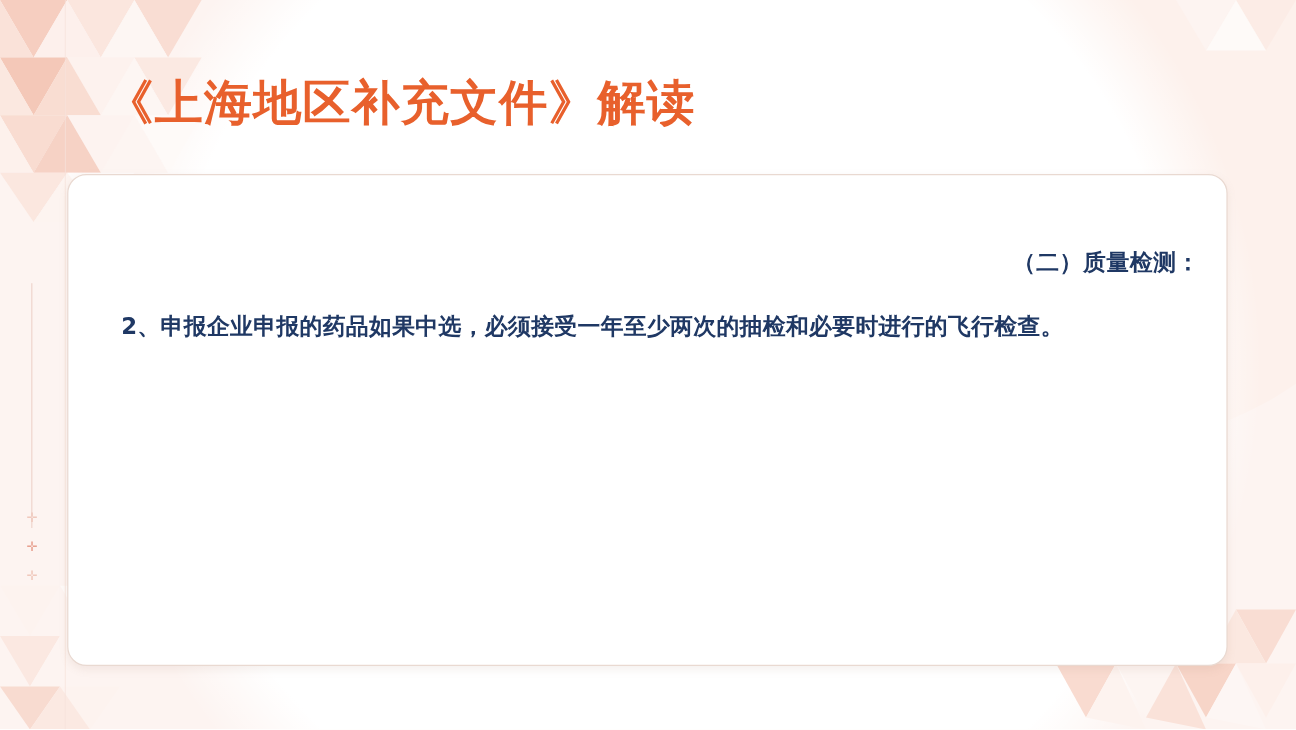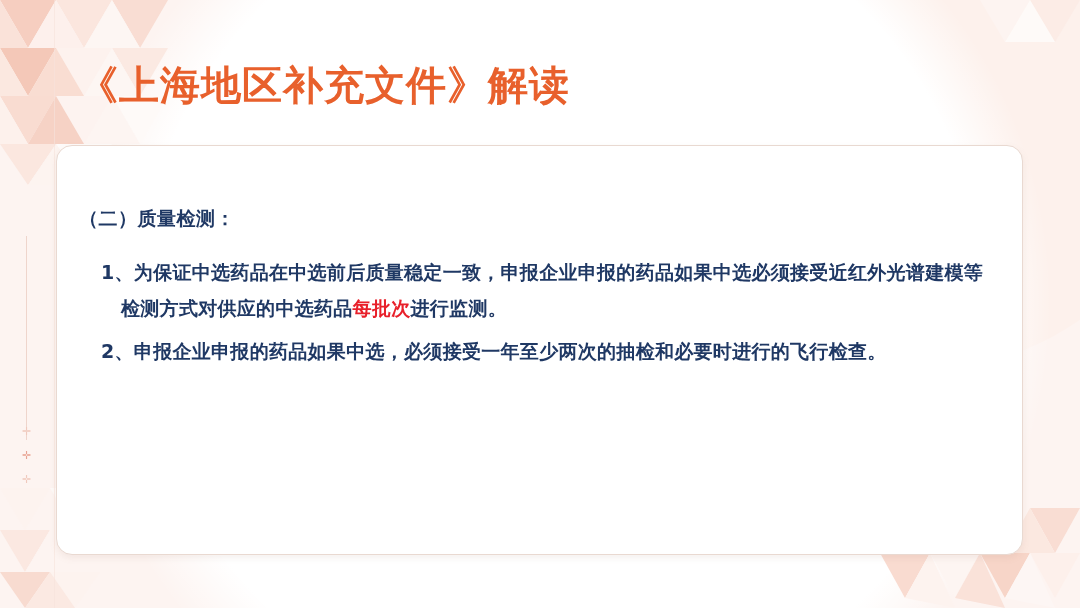--- a/index.html
+++ b/index.html
@@ -83,21 +83,21 @@
     position: absolute;
     color: #f0c9bd;
     font-size: 11px;
     line-height: 1;
     font-family: "DejaVu Sans", sans-serif;
   }
 
   
   .title {
     position: absolute;
-    left: 78px;
+    left: 88px;
     top: 58px;
     font-size: 40px;
     font-weight: bold;
     letter-spacing: 1px;
     color: #e8602c;
     white-space: nowrap;
     font-family: "DejaVu Sans", "Liberation Sans", sans-serif;
   }
 
   
@@ -122,20 +122,21 @@
     color: #1f3864;
     font-family: "DejaVu Sans", "Liberation Sans", sans-serif;
   }
 
   .heading-line {
     font-size: 19px;
     font-weight: bold;
     letter-spacing: .5px;
     margin: 0 0 22px 0;
     color: #1f3864;
+    text-align: right;
   }
 
   .item {
     font-size: 19px;
     font-weight: bold;
     line-height: 1.92;
     letter-spacing: .3px;
     margin: 0 0 6px 0;
     padding-left: 42px;
     text-indent: -20px;
@@ -220,23 +221,20 @@
   <div class="sparkle" style="left:22px; top:450px; color:#e8a291;">✛</div>
   <div class="sparkle" style="left:22px; top:474px;">✛</div>
 
   <div class="title">《上海地区补充文件》解读</div>
 
   <div class="card">
     <div class="body-text">
 
       <p class="heading-line">（二）质量检测：</p>
 
-      <p class="item">
-        <span>1、</span><span>为保证中选药品在中选前后质量稳定一致，申报企业申报的药品如果中选必须接受近红外光谱建模等检测方式对供应的中选药品</span><span class="hl-red">每批次</span><span>进行监测。</span>
-      </p>
 
       <p class="item second">
         <span>2、</span><span>申报企业申报的药品如果中选，必须接受一年至少两次的抽检和必要时进行的飞行检查。</span>
       </p>
 
     </div>
   </div>
 
 </div>
 

